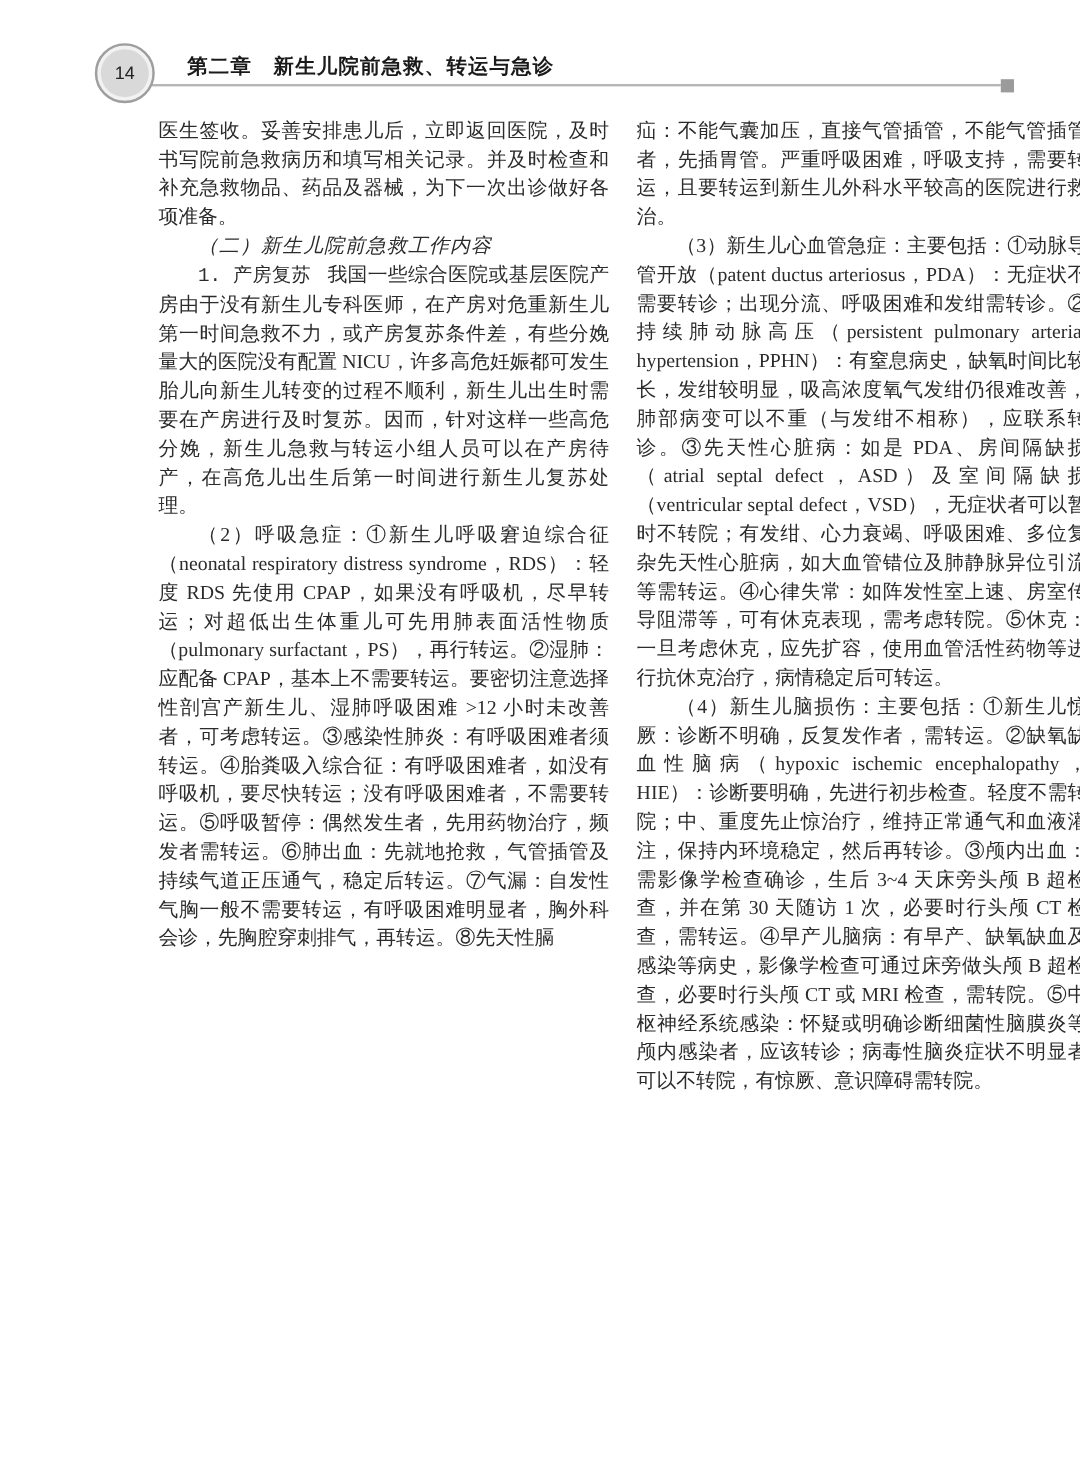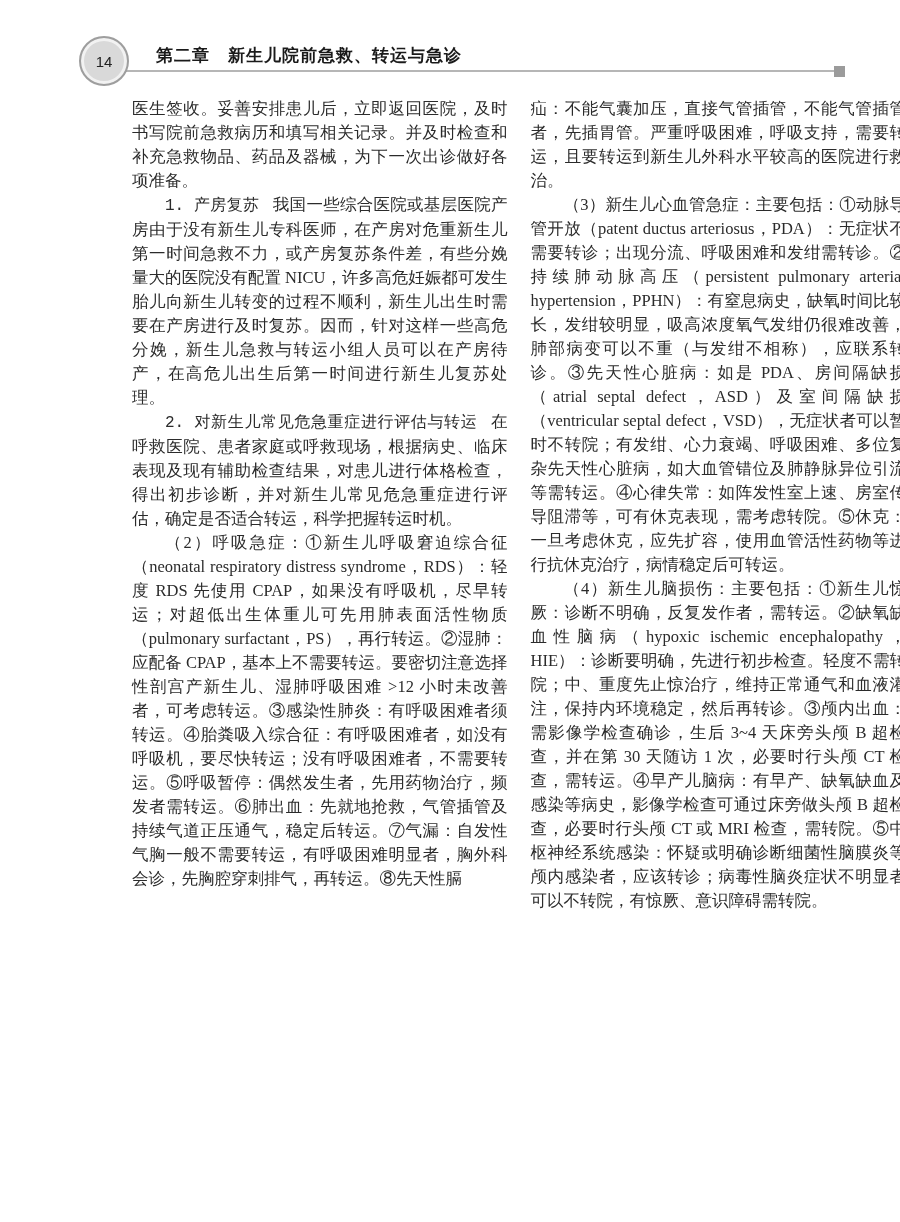--- a/index.html
+++ b/index.html
@@ -77,22 +77,22 @@
   <div class="header-rule-square"></div>
   <div class="page-badge">
     <span>14</span>
   </div>
   <div class="chapter-title">第二章　新生儿院前急救、转运与急诊</div>
 
   <div class="columns">
 
     <div class="col">
       <p class="p-cont">医生签收。妥善安排患儿后，立即返回医院，及时书写院前急救病历和填写相关记录。并及时检查和补充急救物品、药品及器械，为下一次出诊做好各项准备。</p>
+      <p class="kai-head">（二）新生儿院前急救工作内容</p>
       <p class="p-indent"><span class="runhead">1. 产房复苏</span><span>我国一些综合医院或基层医院产房由于没有新生儿专科医师，在产房对危重新生儿第一时间急救不力，或产房复苏条件差，有些分娩量大的医院没有配置 NICU，许多高危妊娠都可发生胎儿向新生儿转变的过程不顺利，新生儿出生时需要在产房进行及时复苏。因而，针对这样一些高危分娩，新生儿急救与转运小组人员可以在产房待产，在高危儿出生后第一时间进行新生儿复苏处理。</span></p>
-      <p class="p-indent"><span class="runhead">2. 对新生儿常见危急重症进行评估与转运</span><span>在呼救医院、患者家庭或呼救现场，根据病史、临床表现及现有辅助检查结果，对患儿进行体格检查，得出初步诊断，并对新生儿常见危急重症进行评估，确定是否适合转运，科学把握转运时机。</span></p>
       <p class="p-indent">（2）呼吸急症：①新生儿呼吸窘迫综合征（neonatal respiratory distress syndrome，RDS）：轻度 RDS 先使用 CPAP，如果没有呼吸机，尽早转运；对超低出生体重儿可先用肺表面活性物质（pulmonary surfactant，PS），再行转运。②湿肺：应配备 CPAP，基本上不需要转运。要密切注意选择性剖宫产新生儿、湿肺呼吸困难 &gt;12 小时未改善者，可考虑转运。③感染性肺炎：有呼吸困难者须转运。④胎粪吸入综合征：有呼吸困难者，如没有呼吸机，要尽快转运；没有呼吸困难者，不需要转运。⑤呼吸暂停：偶然发生者，先用药物治疗，频发者需转运。⑥肺出血：先就地抢救，气管插管及持续气道正压通气，稳定后转运。⑦气漏：自发性气胸一般不需要转运，有呼吸困难明显者，胸外科会诊，先胸腔穿刺排气，再转运。⑧先天性膈</p>
     </div>
 
     <div class="col">
       <p class="p-cont">疝：不能气囊加压，直接气管插管，不能气管插管者，先插胃管。严重呼吸困难，呼吸支持，需要转运，且要转运到新生儿外科水平较高的医院进行救治。</p>
       <p class="p-indent">（3）新生儿心血管急症：主要包括：①动脉导管开放（patent ductus arteriosus，PDA）：无症状不需要转诊；出现分流、呼吸困难和发绀需转诊。②持续肺动脉高压（persistent pulmonary arterial hypertension，PPHN）：有窒息病史，缺氧时间比较长，发绀较明显，吸高浓度氧气发绀仍很难改善，肺部病变可以不重（与发绀不相称），应联系转诊。③先天性心脏病：如是 PDA、房间隔缺损（atrial septal defect，ASD）及室间隔缺损（ventricular septal defect，VSD），无症状者可以暂时不转院；有发绀、心力衰竭、呼吸困难、多位复杂先天性心脏病，如大血管错位及肺静脉异位引流等需转运。④心律失常：如阵发性室上速、房室传导阻滞等，可有休克表现，需考虑转院。⑤休克：一旦考虑休克，应先扩容，使用血管活性药物等进行抗休克治疗，病情稳定后可转运。</p>
       <p class="p-indent">（4）新生儿脑损伤：主要包括：①新生儿惊厥：诊断不明确，反复发作者，需转运。②缺氧缺血性脑病（hypoxic ischemic encephalopathy，HIE）：诊断要明确，先进行初步检查。轻度不需转院；中、重度先止惊治疗，维持正常通气和血液灌注，保持内环境稳定，然后再转诊。③颅内出血：需影像学检查确诊，生后 3~4 天床旁头颅 B 超检查，并在第 30 天随访 1 次，必要时行头颅 CT 检查，需转运。④早产儿脑病：有早产、缺氧缺血及感染等病史，影像学检查可通过床旁做头颅 B 超检查，必要时行头颅 CT 或 MRI 检查，需转院。⑤中枢神经系统感染：怀疑或明确诊断细菌性脑膜炎等颅内感染者，应该转诊；病毒性脑炎症状不明显者可以不转院，有惊厥、意识障碍需转院。</p>
     </div>
 
   </div>

